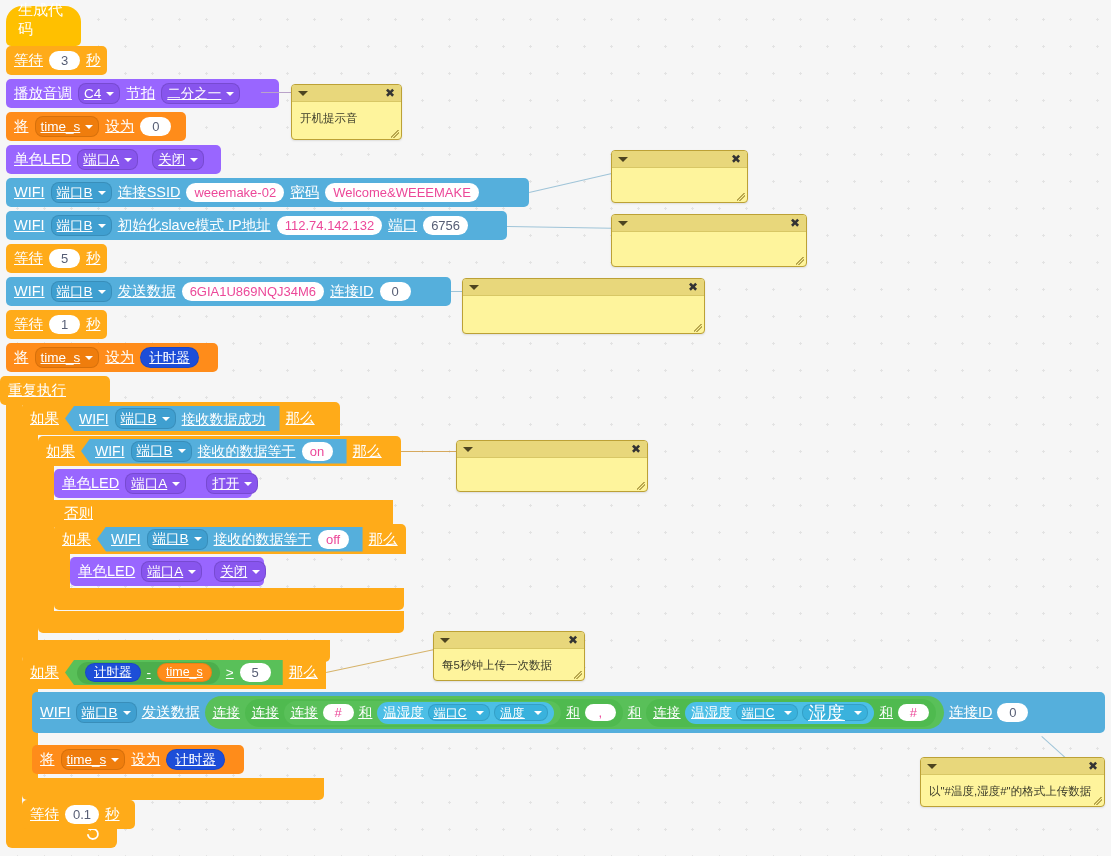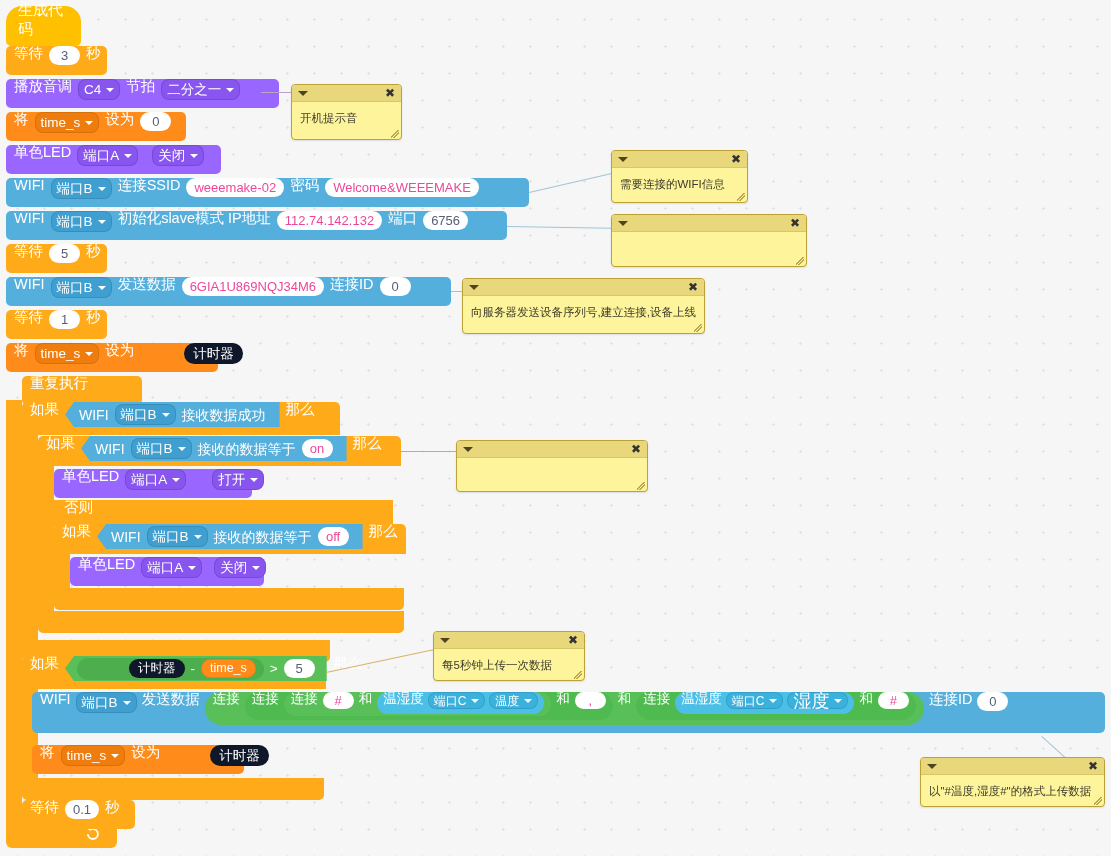--- a/index.html
+++ b/index.html
@@ -14,28 +14,29 @@
     background-position:4px 6px;
     position:relative;
     -webkit-font-smoothing:antialiased;
   }
   #workspace{position:absolute;inset:0;}
 
   
   .blk{
     position:absolute;
     box-sizing:border-box;
-    display:flex;align-items:flex-start;
+    display:flex;align-items:center;
     color:#fff;
     font-size:14.5px;
     white-space:nowrap;
     border-radius:5px;
     padding:0 8px;
     gap:6px;
     line-height:1;
+    text-decoration:underline;
   }
   .blk.stack{height:29px;}
   .lbl{color:#fff;font-size:14.5px;}
   .lbl.sm{font-size:13.5px;}
   .c-ctrl{background:#FFAB19;}
   .c-var{background:#FF8C1A;}
   .c-wifi{background:#55AFDC;}
   .c-led{background:#9966FF;}
   .c-op{background:#59C059;}
 
@@ -65,35 +66,35 @@
   .ddown{
     border-radius:8px;
     height:21px;
     display:inline-flex;align-items:center;gap:5px;
     padding:0 6px;
     font-size:13.5px;color:#fff;
   }
   .dd-led{background:#8855ee;box-shadow:inset 0 0 0 1px rgba(0,0,0,.12);}
   .dd-wifi{background:#3f9fd0;box-shadow:inset 0 0 0 1px rgba(0,0,0,.10);}
   .dd-var{background:#ef7d0d;box-shadow:inset 0 0 0 1px rgba(0,0,0,.10);}
-  .dd-sens{background:#3ab2dd;box-shadow:inset 0 0 0 1px rgba(0,0,0,.10);}
+  .dd-sens{background:#3ab2dd;box-shadow:inset 0 0 0 1px rgba(0,0,0,.10);gap:10px;}
   .dd-snd{background:#8855ee;box-shadow:inset 0 0 0 1px rgba(0,0,0,.12);}
   .caret{
     width:0;height:0;border-left:4px solid transparent;border-right:4px solid transparent;
     border-top:4.5px solid #fff;display:inline-block;
   }
 
   
   .rep{
     border-radius:13px;height:21px;
     display:inline-flex;align-items:center;justify-content:center;
     padding:0 9px;color:#fff;font-size:13.5px;
   }
   .rep-var{background:#FF8C1A;box-shadow:inset 0 0 0 1px rgba(0,0,0,.08);}
-  .rep-sens{background:#0f172a;box-shadow:inset 0 0 0 1px rgba(0,0,0,.08);margin-left:44px;}
+  .rep-sens{background:#1d4ed8;box-shadow:inset 0 0 0 1px rgba(0,0,0,.08);}
 
   
   .hex{
     display:inline-flex;align-items:center;
     height:25px;color:#fff;font-size:14px;gap:6px;
     padding:0 14px;
     clip-path:polygon(9px 0,100% 0,100% 50%,100% 100%,9px 100%,0 50%);
   }
 
   
@@ -232,21 +233,21 @@
   <div class="blk stack c-var" style="left:6px;top:343px;width:212px;">
     <span class="lbl">将</span>
     <span class="ddown dd-var">
       <span>time_s</span>
       <i class="caret"></i>
     </span>
     <span class="lbl">设为</span>
     <span class="rep rep-sens">计时器</span>
   </div>
 
-  <div class="blk stack c-ctrl" style="left:22px;top:376px;width:120px;">
+  <div class="blk stack c-ctrl" style="left:0;top:376px;width:110px;">
     <span class="lbl">重复执行</span>
   </div>
 
   <div style="position:absolute;left:6px;top:400px;width:16px;height:422px;background:#FFAB19;"></div>
 
   <div style="position:absolute;left:6px;top:822px;width:111px;height:26px;background:#FFAB19;border-radius:0 0 6px 6px;"></div>
   <div class="looparrow" style="left:84px;top:824px;">
     <svg width="18" height="18" viewBox="0 0 18 18" aria-hidden="true">
       <path d="M4 11 A5 5 0 1 0 9 5 L5 5" fill="none" stroke="#fff" stroke-width="1.8" stroke-linecap="round"></path>
       <path d="M6.5 2.6 L4.2 5 L6.8 7.2 Z" fill="#fff"></path>
@@ -291,21 +292,21 @@
   </div>
   <div style="position:absolute;left:38px;top:527px;width:16px;height:84px;background:#FFAB19;"></div>
   <div style="position:absolute;left:38px;top:611px;width:366px;height:22px;background:#FFAB19;border-radius:0 0 5px 5px;"></div>
 
   <div class="blk stack c-led" style="left:54px;top:469px;width:198px;">
     <span class="lbl">单色LED</span>
     <span class="ddown dd-led">
       <span>端口A</span>
       <i class="caret"></i>
     </span>
-    <span class="ddown dd-led" style="margin-left:20px;">
+    <span class="ddown dd-led" style="margin-left:14px;">
       <span>打开</span>
       <i class="caret"></i>
     </span>
   </div>
 
   <div style="position:absolute;left:54px;top:524px;width:352px;height:30px;background:#FFAB19;border-radius:5px 5px 0 0;"></div>
   <div class="blk" style="left:54px;top:524px;width:352px;height:30px;background:transparent;">
     <span class="lbl">如果</span>
     <span class="hex c-wifi" style="background:#55AFDC;">
       <span>WIFI</span>
@@ -438,38 +439,36 @@
     </div>
     <div class="cbody">开机提示音</div>
     <div class="cgrip"></div>
   </div>
 
   <div class="comment" style="left:611px;top:150px;width:137px;height:53px;">
     <div class="chead">
       <span class="ctri"></span>
       <span class="cx">✖</span>
     </div>
-    <div class="cbody">需要连接的WIFI信息</div>
     <div class="cgrip"></div>
   </div>
 
   <div class="comment" style="left:611px;top:214px;width:196px;height:53px;">
     <div class="chead">
       <span class="ctri"></span>
       <span class="cx">✖</span>
     </div>
     <div class="cgrip"></div>
   </div>
 
   <div class="comment" style="left:462px;top:278px;width:243px;height:56px;">
     <div class="chead">
       <span class="ctri"></span>
       <span class="cx">✖</span>
     </div>
-    <div class="cbody">向服务器发送设备序列号,建立连接,设备上线</div>
     <div class="cgrip"></div>
   </div>
 
   <div class="comment" style="left:456px;top:440px;width:192px;height:52px;">
     <div class="chead">
       <span class="ctri"></span>
       <span class="cx">✖</span>
     </div>
     <div class="cgrip"></div>
   </div>

